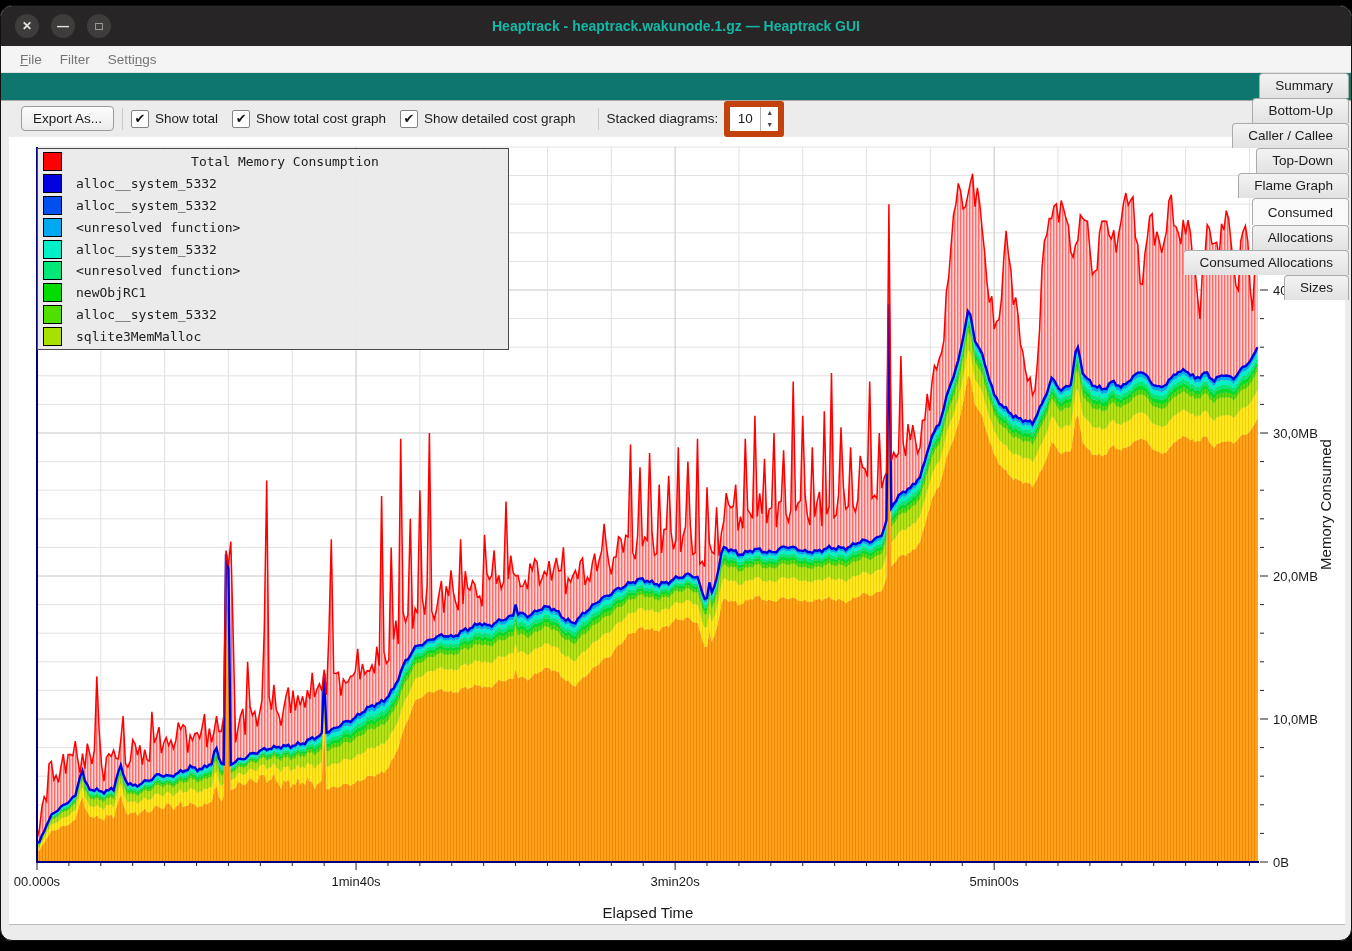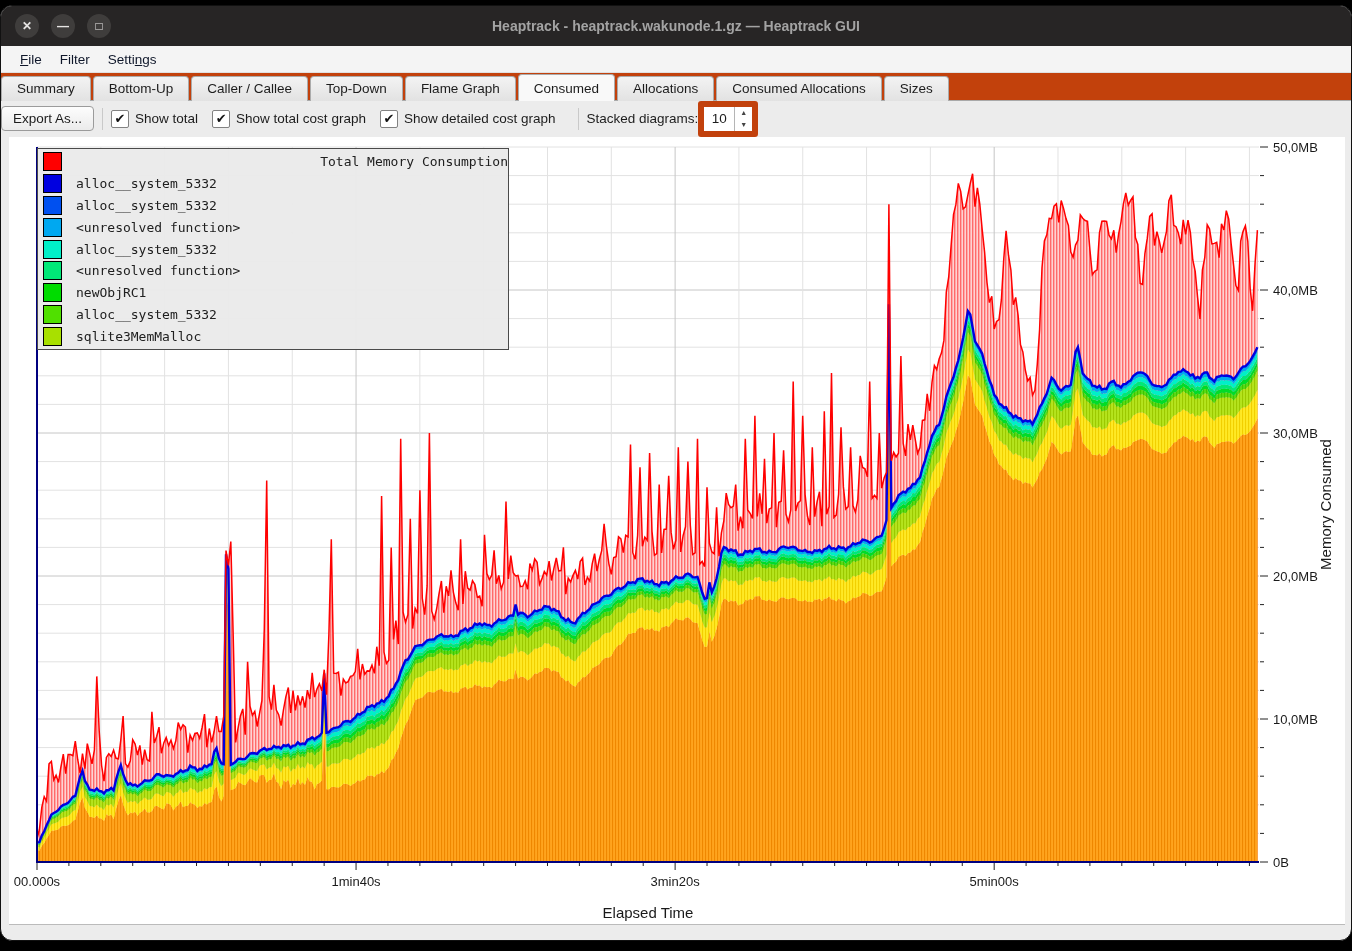--- a/index.html
+++ b/index.html
@@ -4,59 +4,59 @@
 <style>
   html,body{margin:0;padding:0;background:#000;width:1352px;height:951px;overflow:hidden;
     font-family:"Liberation Sans",sans-serif;-webkit-font-smoothing:antialiased;}
   .window{position:absolute;left:0;top:5px;width:1350px;height:934px;background:#ececec;
     border-radius:12px;overflow:hidden;border:1px solid #111;}
   
   .titlebar{position:relative;height:40px;background:#272525;display:flex;align-items:center;}
   .winbtns{position:absolute;left:14px;top:8px;display:flex;gap:12px;}
   .winbtn{width:24px;height:24px;border-radius:50%;background:#3f3d3c;color:#e6e4e3;display:flex;
     align-items:center;justify-content:center;font-size:12px;font-weight:bold;cursor:default;}
-  .wintitle{flex:1;text-align:center;color:#a3a3a3;font-weight:bold;font-size:14px;}
+  .wintitle{flex:1;text-align:center;color:#14b8a6;font-weight:bold;font-size:14px;}
   
   .menubar{height:26px;background:#f4f4f4;display:flex;align-items:center;padding-left:10px;
-    font-size:13.5px;color:#0f172a;border-bottom:1px solid #e0e0e0;}
+    font-size:13.5px;color:#737373;border-bottom:1px solid #e0e0e0;}
   .menuitem{padding:2px 9px;border-radius:3px;}
   .menuitem u{text-decoration:underline;}
   
-  .tabbar{height:28px;background:#c2410c;display:flex;align-items:flex-end;
-    position:relative;}
+  .tabbar{height:28px;background:#0f766e;display:flex;align-items:flex-end;padding-left:8px;
+    position:relative;flex-direction:column;}
   .tabbar::after{content:"";position:absolute;left:0;right:0;bottom:0;height:1px;background:#a9a9a9;}
   .tab{position:relative;margin-right:2px;padding:4px 15px 5px 15px;font-size:13.5px;color:#1c1c1c;
     background:linear-gradient(#f3f3f3,#e2e2e2);border:1px solid #ababab;border-bottom:none;
     border-radius:4px 4px 0 0;z-index:1;}
   .tab.active{background:#f9f9f9;z-index:3;padding-top:6px;}
   
-  .toolbar{height:35px;background:#ececec;display:flex;align-items:center;padding-left:0;
+  .toolbar{height:35px;background:#ececec;display:flex;align-items:center;padding-left:20px;
     font-size:13.5px;color:#1c1c1c;}
   .btn{background:linear-gradient(#fdfdfd,#ebebeb);border:1px solid #9b9b9b;border-radius:4px;
     padding:4px 11px;font-size:13.5px;color:#1c1c1c;}
   .tsep{width:1px;height:22px;background:#c9c9c9;margin:0 8px;}
   .chk{display:flex;align-items:center;gap:6px;margin-right:14px;}
   .chkbox{width:16px;height:16px;background:#fff;border:1px solid #828282;border-radius:2px;
     display:flex;align-items:center;justify-content:center;font-size:13px;color:#111;line-height:1;}
-  .spin{display:flex;align-items:center;}
+  .spin{display:flex;align-items:center;gap:6px;}
   .spinbox{display:flex;border:6px solid #c2410c;border-radius:3px;background:#fff;height:24px;}
   .spinval{width:30px;display:flex;align-items:center;justify-content:center;font-size:13.5px;}
   .spinarrows{width:17px;border-left:1px solid #b5b5b5;display:flex;flex-direction:column;}
   .spinarrows span{flex:1;display:flex;align-items:center;justify-content:center;font-size:7px;color:#444;}
   
   .chartpanel{position:absolute;left:8px;top:131px;width:1336px;height:787px;background:#fff;
     border-bottom:1px solid #bbb;}
   #chart-svg{position:absolute;left:0;top:0;}
   .legend{position:absolute;left:28px;top:11px;width:470px;background:rgba(234,234,234,0.96);
     border:1px solid #4a4a4a;font-family:"DejaVu Sans Mono","Liberation Mono",monospace;
     font-size:13px;color:#202020;z-index:5;padding:2px 0;}
   .lrow{display:flex;align-items:center;height:21.8px;padding-left:5px;}
   .lswatch{width:17px;height:17px;border:1px solid #000;flex:none;}
   .lname{margin-left:14px;white-space:pre;}
-  .ltitle{flex:1;text-align:right;margin-left:0;}
+  .ltitle{flex:1;text-align:center;margin-left:0;}
 </style>
 </head>
 <body>
 
 <div class="window">
   <div class="titlebar">
     <div class="winbtns">
       <div class="winbtn">✕</div>
       <div class="winbtn">—</div>
       <div class="winbtn">□</div>

